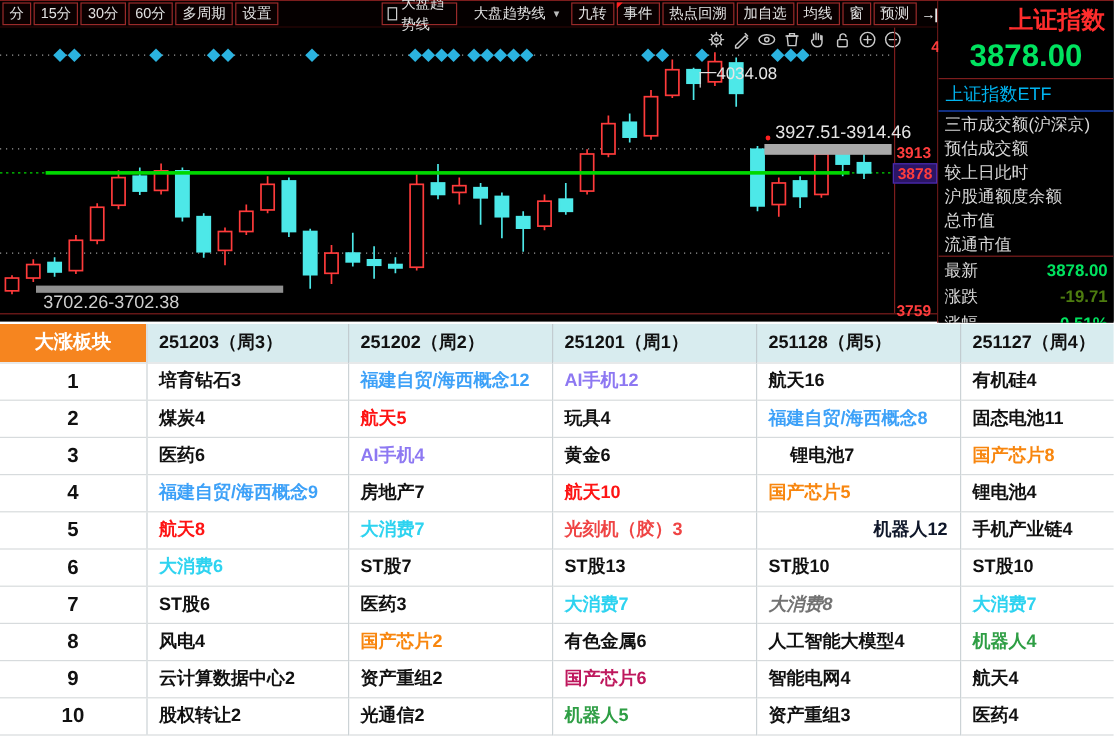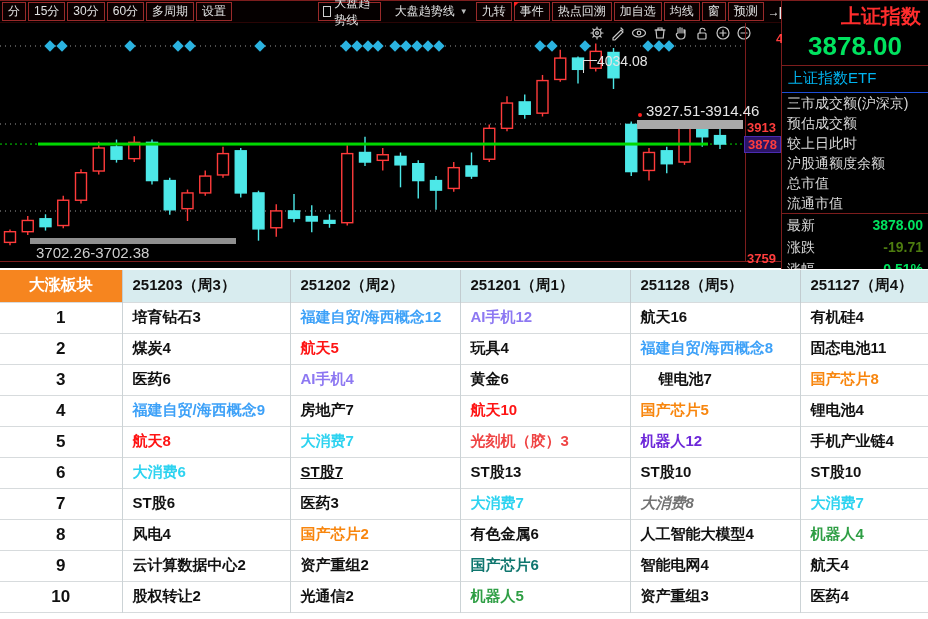--- a/index.html
+++ b/index.html
@@ -335,27 +335,27 @@
           <td style="color: rgb(17, 17, 17);">房地产7</td>
           <td style="color: rgb(254, 20, 20);">航天10</td>
           <td style="color: rgb(248, 134, 14);">国产芯片5</td>
           <td style="color: rgb(17, 17, 17);">锂电池4</td>
         </tr>
         <tr>
           <td class="rank">5</td>
           <td style="color: rgb(254, 20, 20);">航天8</td>
           <td style="color: rgb(46, 211, 240);">大消费7</td>
           <td style="color: #ef4444;">光刻机（胶）3</td>
-          <td style="color: #6d28d9;">机器人12</td>
+          <td style="color: #0f172a; text-align: right;">机器人12</td>
           <td style="color: rgb(17, 17, 17);">手机产业链4</td>
         </tr>
         <tr>
           <td class="rank">6</td>
           <td style="color: rgb(46, 211, 240);">大消费6</td>
-          <td style="color: rgb(17, 17, 17); text-decoration: underline;">ST股7</td>
+          <td style="color: rgb(17, 17, 17);">ST股7</td>
           <td style="color: rgb(17, 17, 17);">ST股13</td>
           <td style="color: rgb(17, 17, 17);">ST股10</td>
           <td style="color: rgb(17, 17, 17);">ST股10</td>
         </tr>
         <tr>
           <td class="rank">7</td>
           <td style="color: rgb(17, 17, 17);">ST股6</td>
           <td style="color: rgb(17, 17, 17);">医药3</td>
           <td style="color: rgb(46, 211, 240);">大消费7</td>
           <td style="color: #737373; font-style: italic;">大消费8</td>
@@ -366,21 +366,21 @@
           <td style="color: rgb(17, 17, 17);">风电4</td>
           <td style="color: rgb(248, 134, 14);">国产芯片2</td>
           <td style="color: rgb(17, 17, 17);">有色金属6</td>
           <td style="color: rgb(17, 17, 17);">人工智能大模型4</td>
           <td style="color: rgb(46, 158, 68);">机器人4</td>
         </tr>
         <tr>
           <td class="rank">9</td>
           <td style="color: rgb(17, 17, 17);">云计算数据中心2</td>
           <td style="color: rgb(17, 17, 17);">资产重组2</td>
-          <td style="color: #0f766e;">国产芯片6</td>
+          <td style="color: #be185d;">国产芯片6</td>
           <td style="color: rgb(17, 17, 17);">智能电网4</td>
           <td style="color: rgb(17, 17, 17);">航天4</td>
         </tr>
         <tr>
           <td class="rank">10</td>
           <td style="color: rgb(17, 17, 17);">股权转让2</td>
           <td style="color: rgb(17, 17, 17);">光通信2</td>
           <td style="color: rgb(46, 158, 68);">机器人5</td>
           <td style="color: rgb(17, 17, 17);">资产重组3</td>
           <td style="color: rgb(17, 17, 17);">医药4</td>

